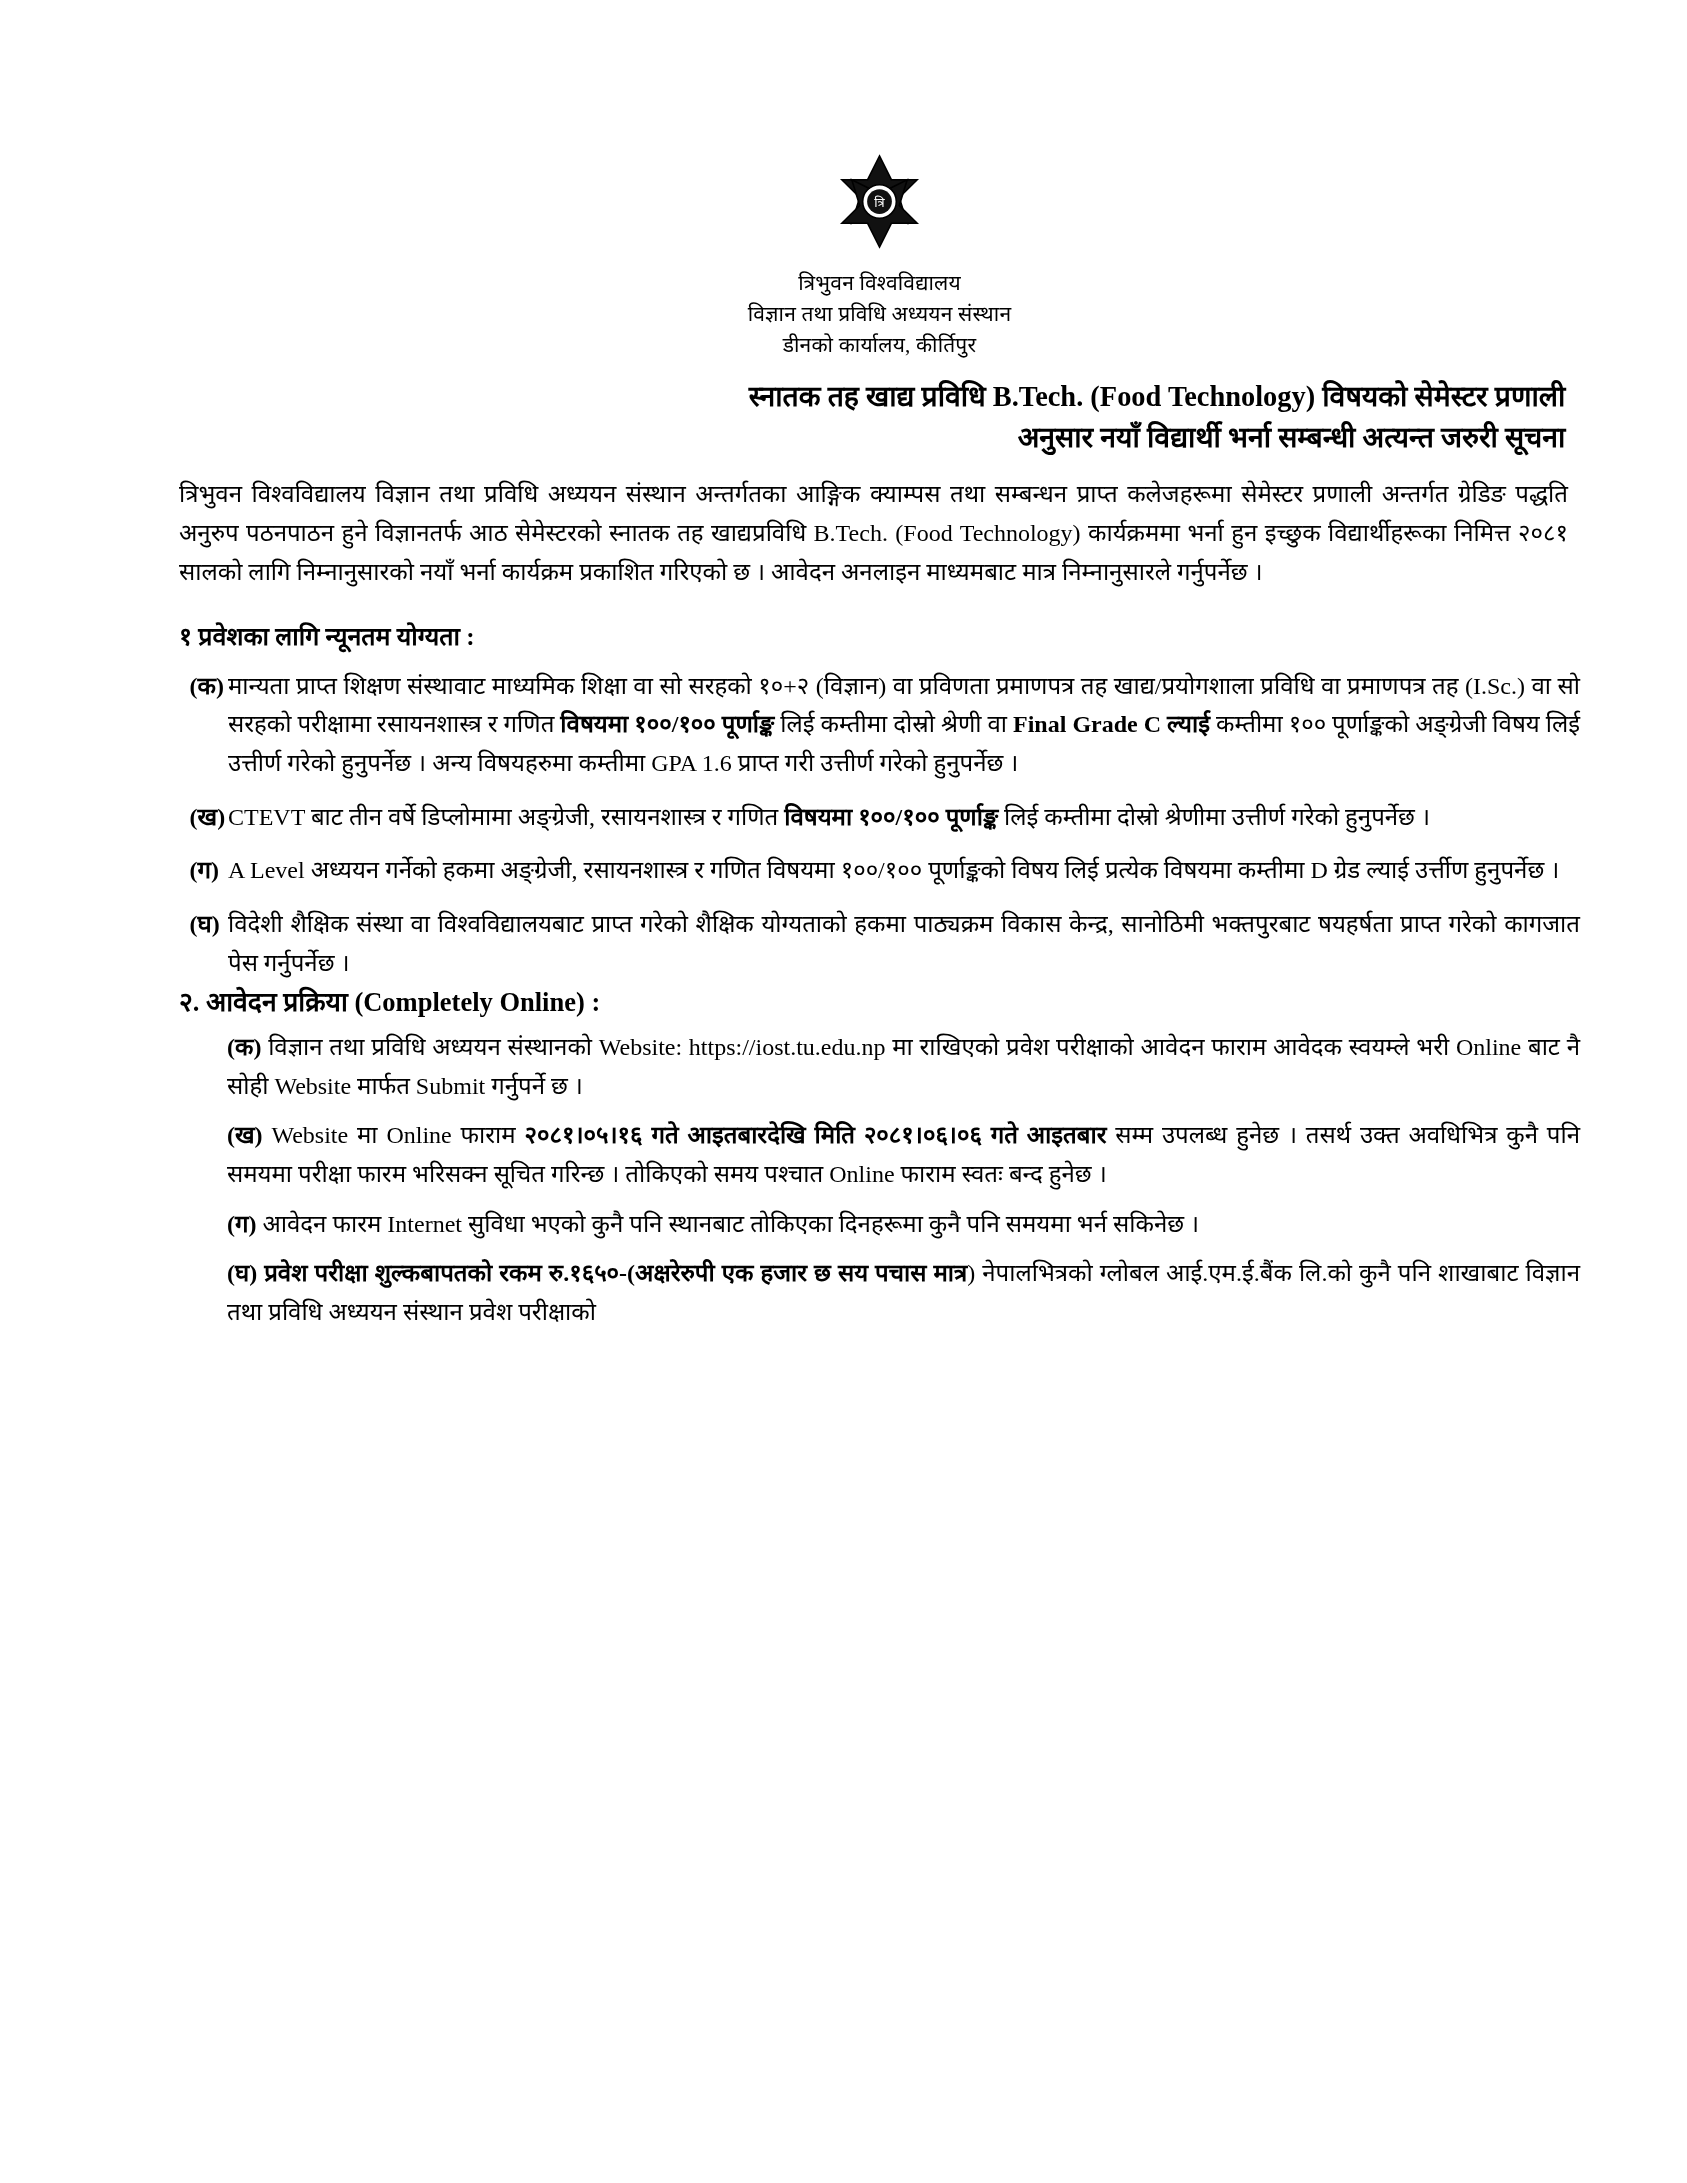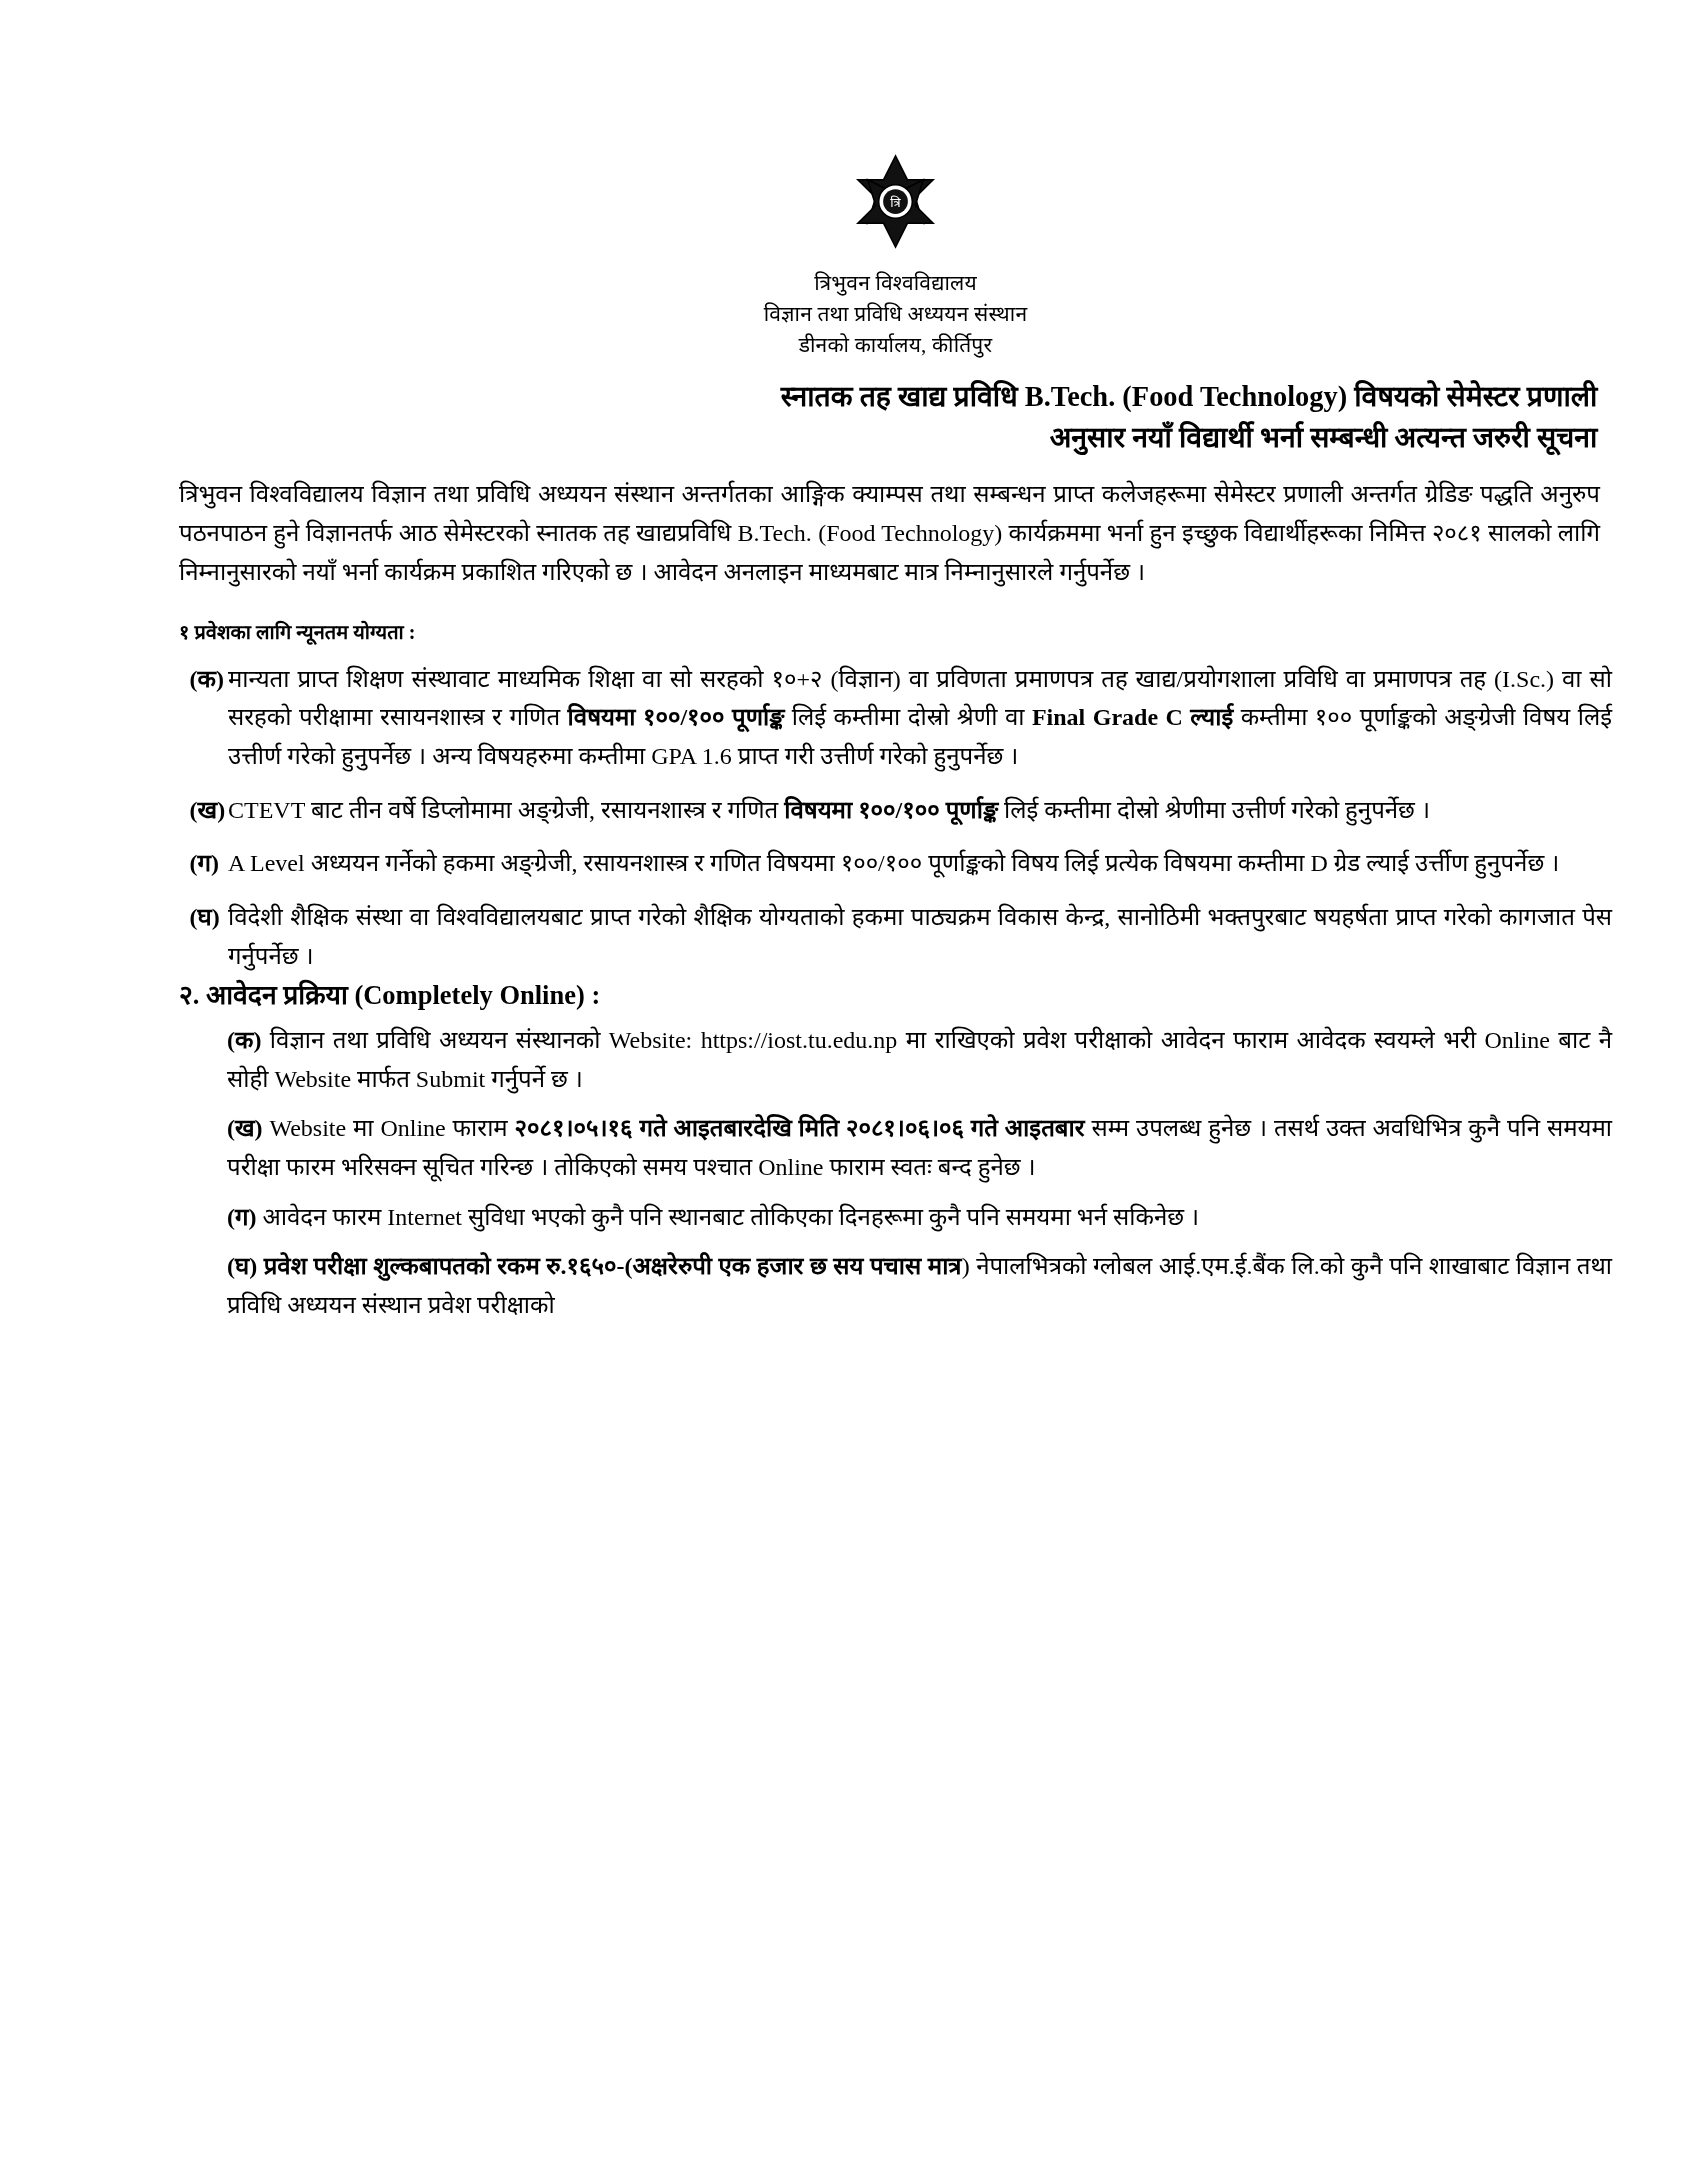--- a/index.html
+++ b/index.html
@@ -10,21 +10,21 @@
   body {
     width: 1687px;
     height: 2183px;
     font-family: "Liberation Serif", "DejaVu Serif", serif;
     color: #000000;
   }
   .page {
     width: 1687px;
     height: 2183px;
     box-sizing: border-box;
-    padding: 152px 75px 0 179px;
+    padding: 152px 107px 0 179px;
     position: relative;
   }
 
   
   .emblem-wrap {
     display: flex;
     justify-content: center;
     margin-bottom: 17px;
   }
   .emblem {
@@ -59,21 +59,21 @@
 
   
   p.para {
     font-size: 24px;
     line-height: 1.62;
     text-align: justify;
     text-justify: inter-word;
     margin: 17px 12px 0 0;
   }
   .section-head {
-    font-size: 20px;
+    font-size: 25px;
     font-weight: bold;
     margin-top: 26.5px;
     margin-bottom: 4px;
   }
   .section-head-2 {
     font-size: 26.5px;
     font-weight: bold;
     margin-bottom: 2.6px;
   }
 

